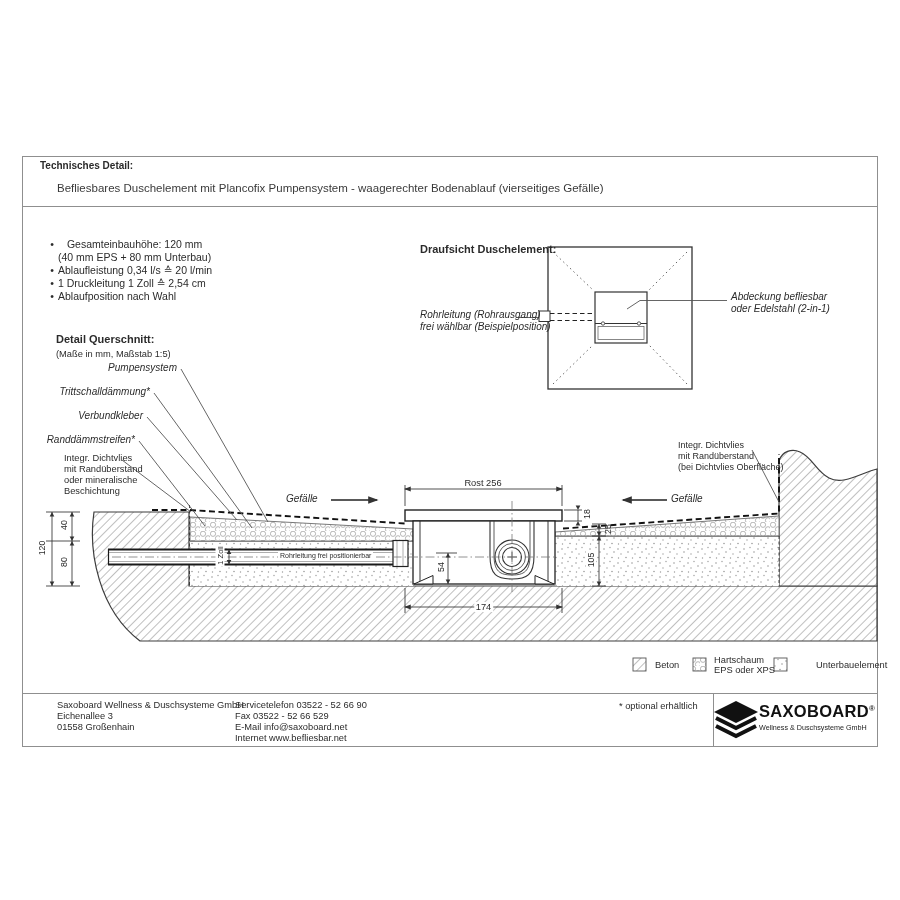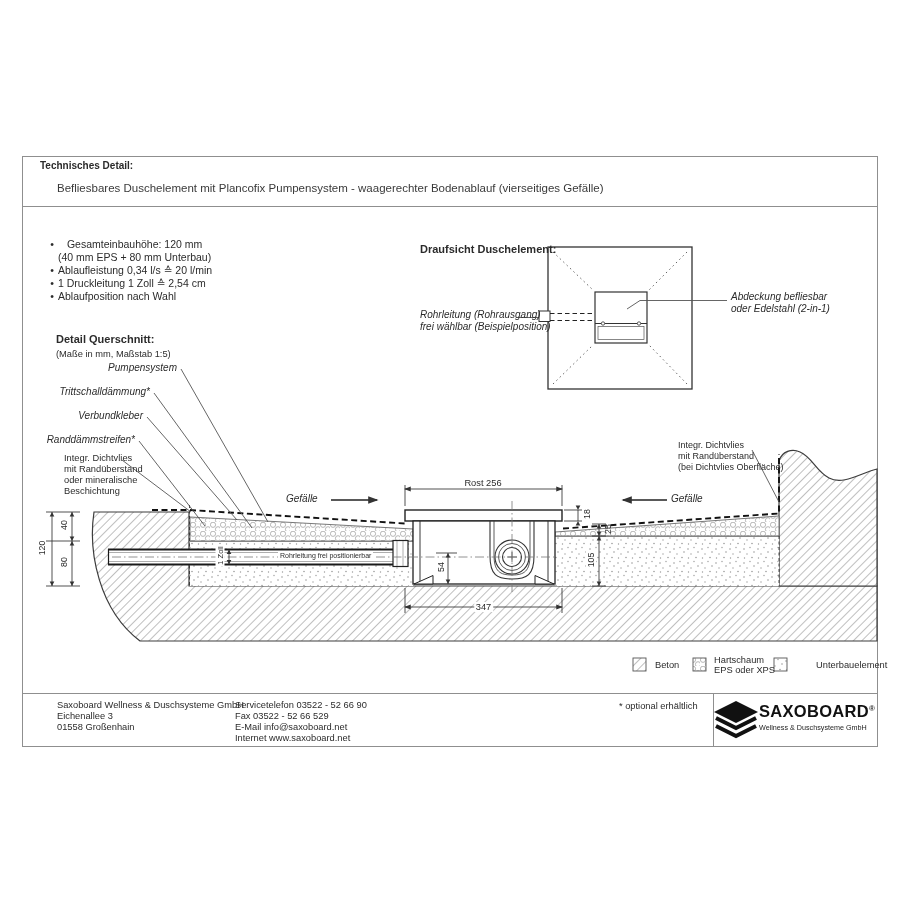--- a/index.html
+++ b/index.html
@@ -257,39 +257,39 @@
 <div class="t s98" style="left:671px;top:493px;">Gefälle</div>
 
 <div class="t s93 cc" style="left:483px;top:483px;">Rost 256</div>
 <div class="rot" style="left:570px;top:509px;">18</div>
 <div class="rot" style="left:591px;top:524px;">25</div>
 <div class="rot" style="left:574px;top:555px;"><span class="chip">105</span></div>
 <div class="rot" style="left:47px;top:520px;">40</div>
 <div class="rot" style="left:47px;top:557px;">80</div>
 <div class="rot" style="left:25px;top:543px;">120</div>
 <div class="rot" style="left:424px;top:562px;">54</div>
-<div class="t s93 cc" style="left:483.5px;top:607px;"><span class="chip">347</span></div>
+<div class="t s93 cc" style="left:483.5px;top:607px;"><span class="chip">174</span></div>
 <div class="rot s70" style="left:203px;top:551px;font-size:7.5px;"><span class="chip">1 Zoll</span></div>
 <div class="t s70" style="left:278px;top:552px;"><span class="chip">Rohrleitung frei positionierbar</span></div>
 
 <div class="t s93" style="left:655px;top:660px;">Beton</div>
 <div class="t s93" style="left:714px;top:655px;">
   <span style="display:block">Hartschaum</span>
   <span style="display:block">EPS oder XPS</span>
 </div>
 <div class="t s93" style="left:795px;top:660px;padding-left:21px;">Unterbauelement</div>
 
 <div class="t s93 lh11" style="left:57px;top:700px;">
   <span style="display:block">Saxoboard Wellness &amp; Duschsysteme GmbH</span>
   <span style="display:block">Eichenallee 3</span>
   <span style="display:block">01558 Großenhain</span>
 </div>
 <div class="t s93 lh11" style="left:235px;top:700px;">
   <span style="display:block">Servicetelefon 03522 - 52 66 90</span>
   <span style="display:block">Fax 03522 - 52 66 529</span>
   <span style="display:block">E-Mail info@saxoboard.net</span>
-  <span style="display:block">Internet www.saxoboard.net</span>
+  <span style="display:block">Internet www.befliesbar.net</span>
 </div>
 <div class="t s93" style="left:619px;top:701px;">* optional erhältlich</div>
 <div class="t" style="left:759px;top:702px;"><span class="logoname">SAXOBOARD</span><span class="logoreg">®</span></div>
 <div class="t logotag" style="left:759px;top:723px;">Wellness &amp; Duschsysteme GmbH</div>
 
 </div>
 
 </body></html>

